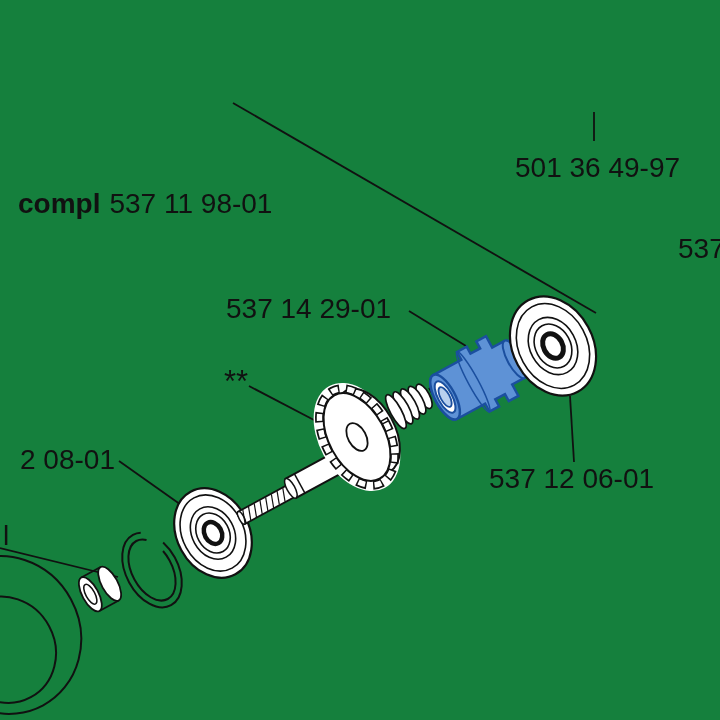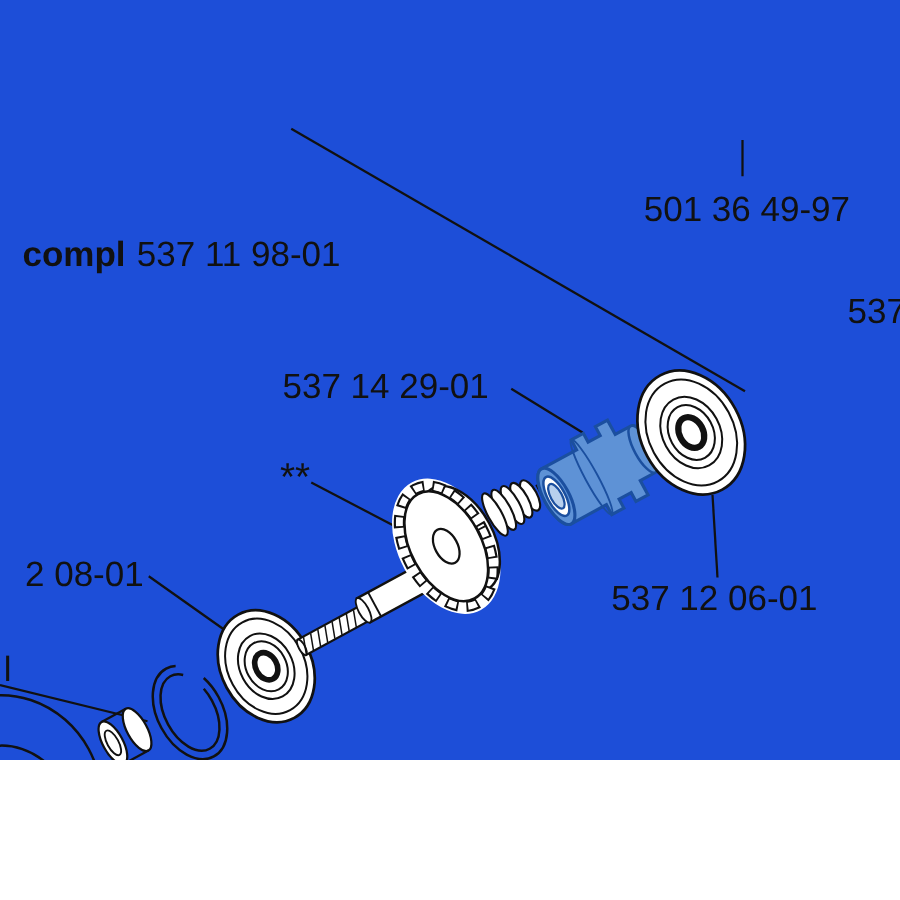--- a/index.html
+++ b/index.html
@@ -2,21 +2,21 @@
 <html style="--line: #111111; --highlight-fill: #5e92d6; --highlight-stroke: #1b4f9f; --highlight-light: #b8d0ee;"><head>
 <meta charset="utf-8">
 <style>
   :root{
     --line:#111111;
     --highlight-fill:#5e92d6;
     --highlight-stroke:#1b4f9f;
     --highlight-light:#b8d0ee;
   }
   html,body{margin:0;padding:0;background:#ffffff;}
-  .canvas{position:relative;width:720px;height:608px;background:#1d4ed8;overflow:hidden;text-align:center;}
+  .canvas{position:relative;width:720px;height:720px;background:#15803d;overflow:hidden;text-align:center;}
   svg{display:block;}
   .stroke{stroke:var(--line);fill:none;}
   .wfill{fill:#ffffff;stroke:var(--line);}
   text{font-family:"Liberation Sans","DejaVu Sans",sans-serif;font-size:28px;fill:#111;}
   .b{font-weight:bold;}
   .ast{font-size:31px;}
   .hl{fill:var(--highlight-fill);stroke:var(--highlight-stroke);}
   .hlline{fill:none;stroke:var(--highlight-stroke);}
   .hlwhite{fill:#ffffff;stroke:var(--highlight-stroke);}
   .hllight{fill:var(--highlight-light);stroke:var(--highlight-stroke);}

